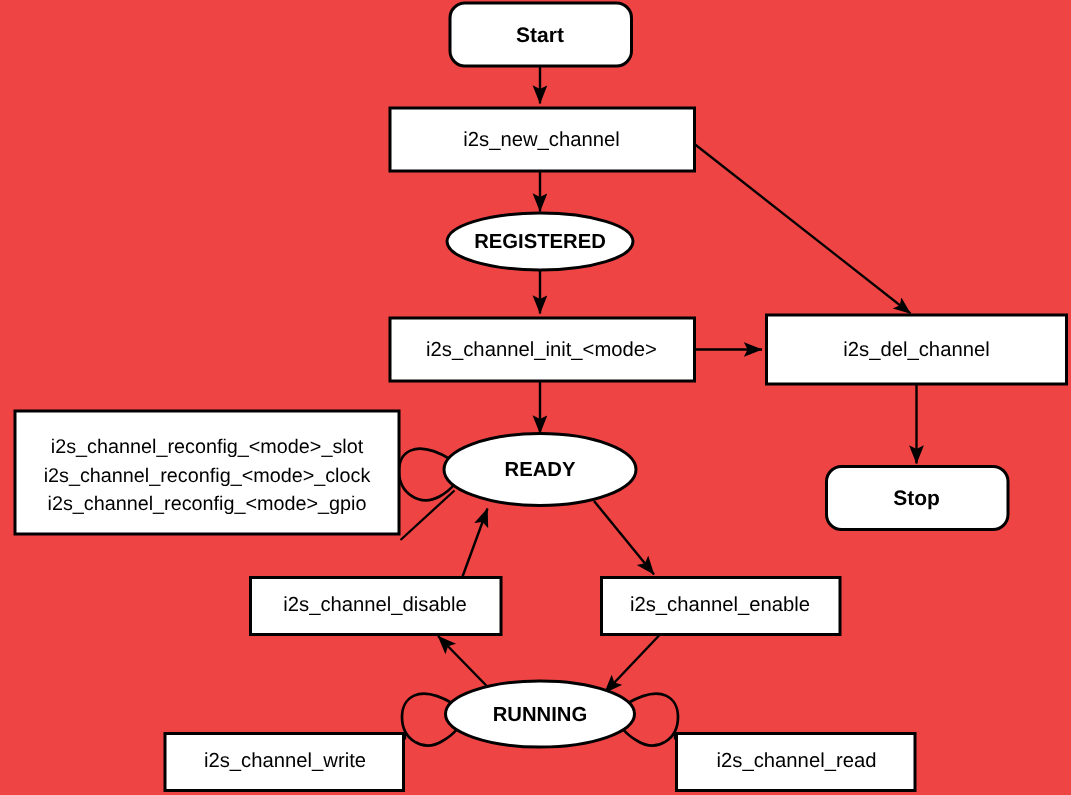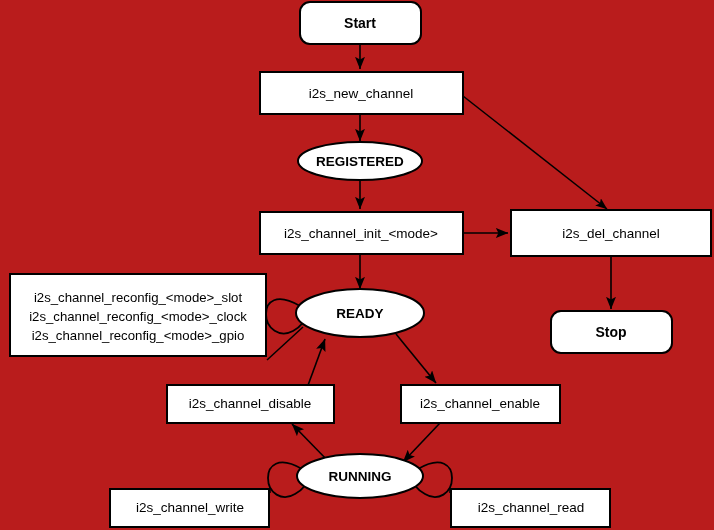--- a/index.html
+++ b/index.html
@@ -10,21 +10,21 @@
   body {
     width: 714px;
     height: 530px;
     font-family: "Liberation Sans", sans-serif;
     overflow: hidden;
   }
   #diagram-root {
     position: relative;
     width: 714px;
     height: 530px;
-    background: #b91c1c;
+    background: #ef4444;
   }
   svg#flow {
     display: block;
     width: 714px;
     height: 530px;
   }
   .node-shape {
     fill: #ffffff;
     stroke: #000000;
     stroke-width: 2;

